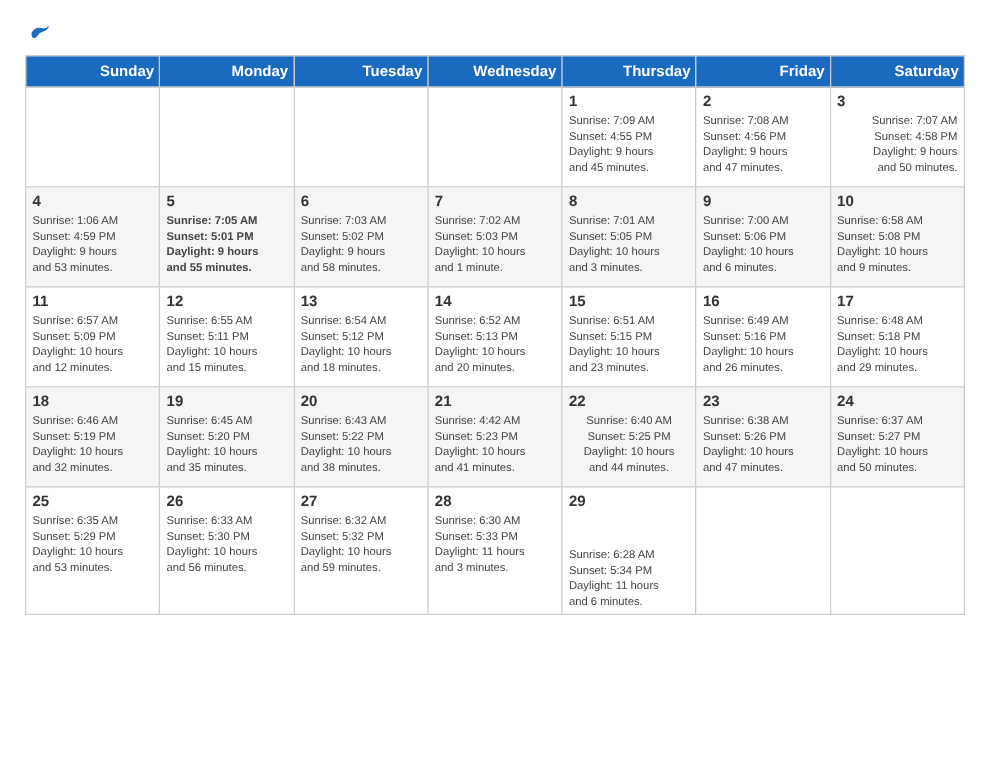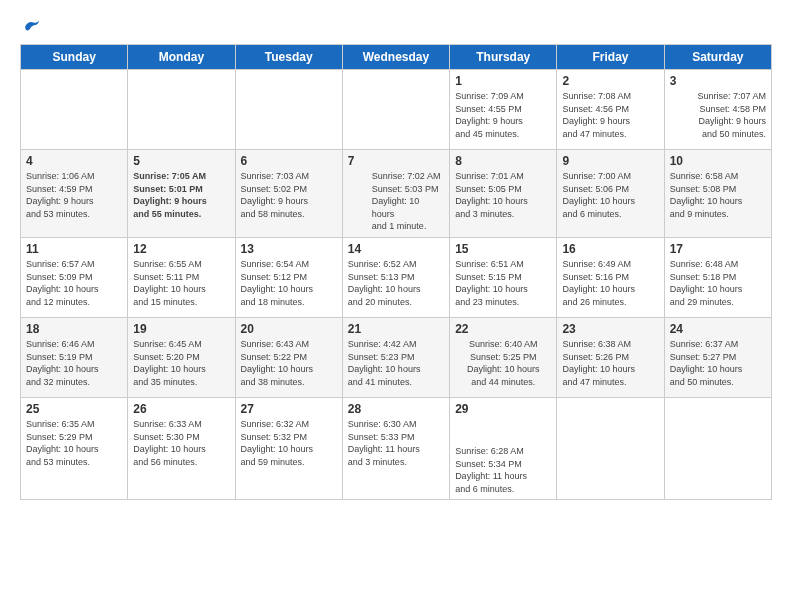--- a/index.html
+++ b/index.html
@@ -52,21 +52,21 @@
       width: 100%;
       border-collapse: collapse;
       margin-top: 4px;
     }
     .calendar th {
       background-color: #1a6bbf;
       color: #fff;
       font-size: 12px;
       font-weight: bold;
       padding: 5px 4px;
-      text-align: center;
+      text-align: right;
       border: 1px solid #ccc;
     }
     .calendar td {
       border: 1px solid #ccc;
       vertical-align: top;
       padding: 4px 5px;
       font-size: 9.5px;
       color: #333;
       width: calc(100% / 7);
       height: 80px;
@@ -166,21 +166,21 @@
         </td>
         <td>
           <span class="day-number">6</span>
           <div class="day-info" style="white-space: pre-line;">Sunrise: 7:03 AM
 Sunset: 5:02 PM
 Daylight: 9 hours
 and 58 minutes.</div>
         </td>
         <td>
           <span class="day-number">7</span>
-          <div class="day-info" style="white-space: pre-line; margin-left: 24px;">Sunrise: 7:02 AM
+          <div class="day-info" style="white-space: pre-line;">Sunrise: 7:02 AM
 Sunset: 5:03 PM
 Daylight: 10 hours
 and 1 minute.</div>
         </td>
         <td>
           <span class="day-number">8</span>
           <div class="day-info" style="white-space: pre-line;">Sunrise: 7:01 AM
 Sunset: 5:05 PM
 Daylight: 10 hours
 and 3 minutes.</div>

